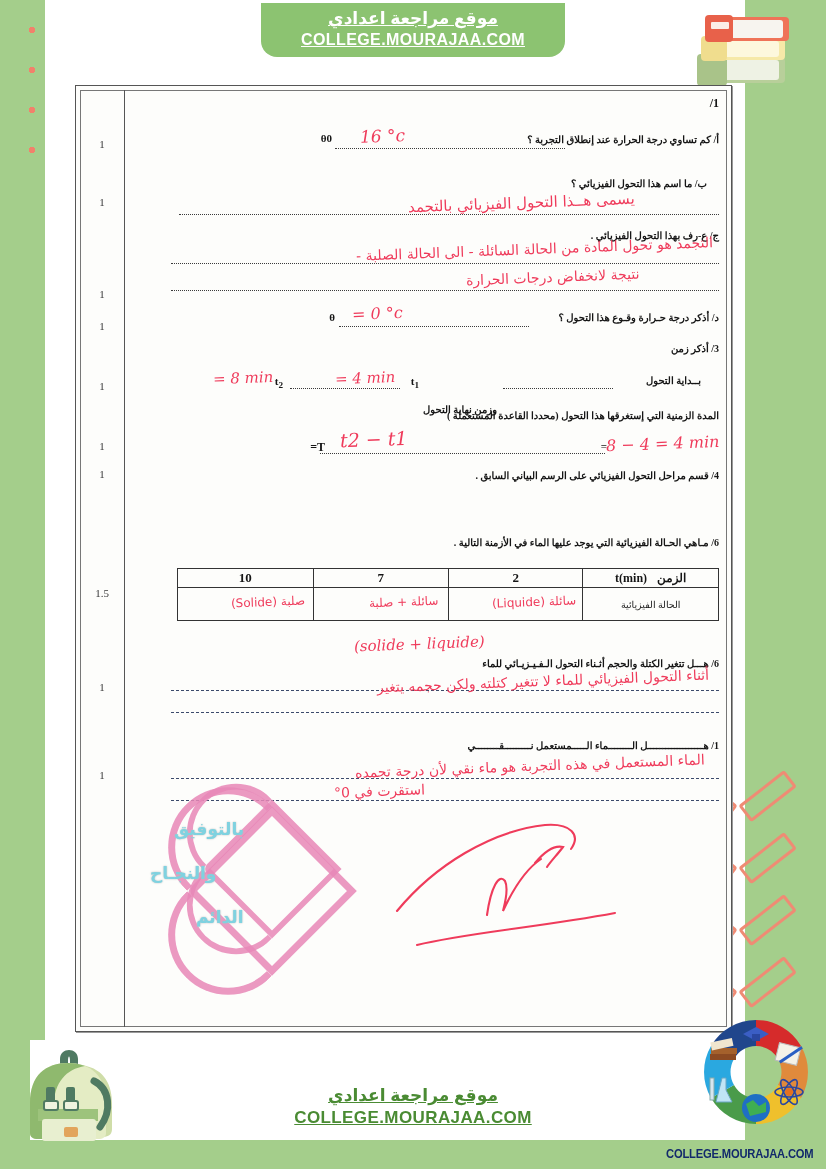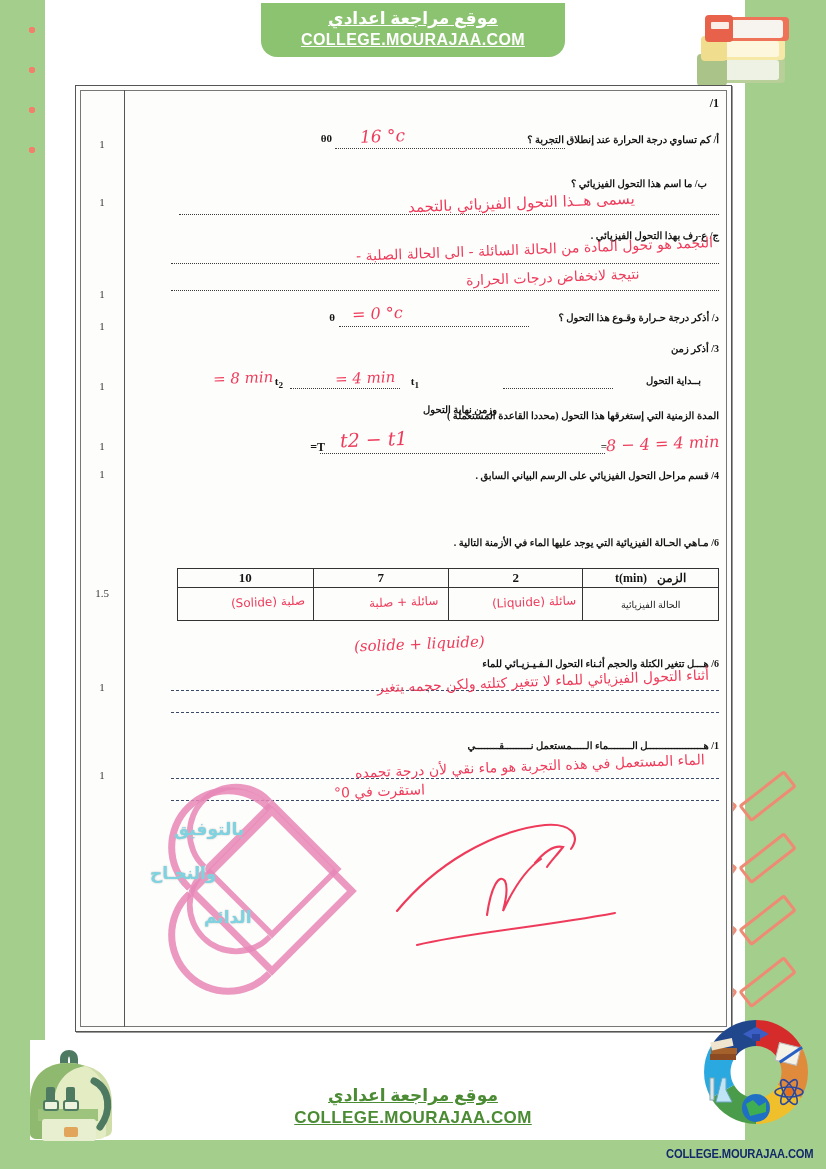--- a/index.html
+++ b/index.html
@@ -311,21 +311,21 @@
     <div class="hw ar" style="top:668px;right:20px;font-size:14px;">الماء المستعمل في هذه التجربة هو ماء نقي لأن درجة تجمده</div>
     <div class="hw ar" style="top:693px;right:300px;font-size:14px;">استقرت في 0°</div>
   </div>
 </div>
 
 <div class="stamp">
   <div class="heart" style="left:72px;top:36px;"></div>
   <div class="heart" style="left:72px;top:14px;transform:rotate(-45deg) scale(.82);"></div>
   <div class="stamp-word" style="left:34px;top:24px;">بالتوفيق</div>
   <div class="stamp-word" style="left:10px;top:68px;">والنجـاح</div>
-  <div class="stamp-word" style="left:64px;top:112px;">الدائم</div>
+  <div class="stamp-word" style="left:56px;top:112px;">الدائم</div>
 </div>
 
 <div class="sig">
   <svg viewBox="0 0 230 140" width="230" height="140">
     <g fill="none" stroke="#ef3b5b" stroke-width="2.1" stroke-linecap="round">
       <path d="M2 96 C40 50 96 16 150 10 C176 8 186 20 176 34"></path>
       <path d="M92 100 C96 72 104 58 110 66 C114 74 110 88 108 96 C120 70 134 52 146 44"></path>
       <path d="M140 48 C150 36 160 30 168 32 C162 40 156 46 152 52"></path>
       <path d="M22 130 C70 118 146 112 220 98"></path>
     </g>

